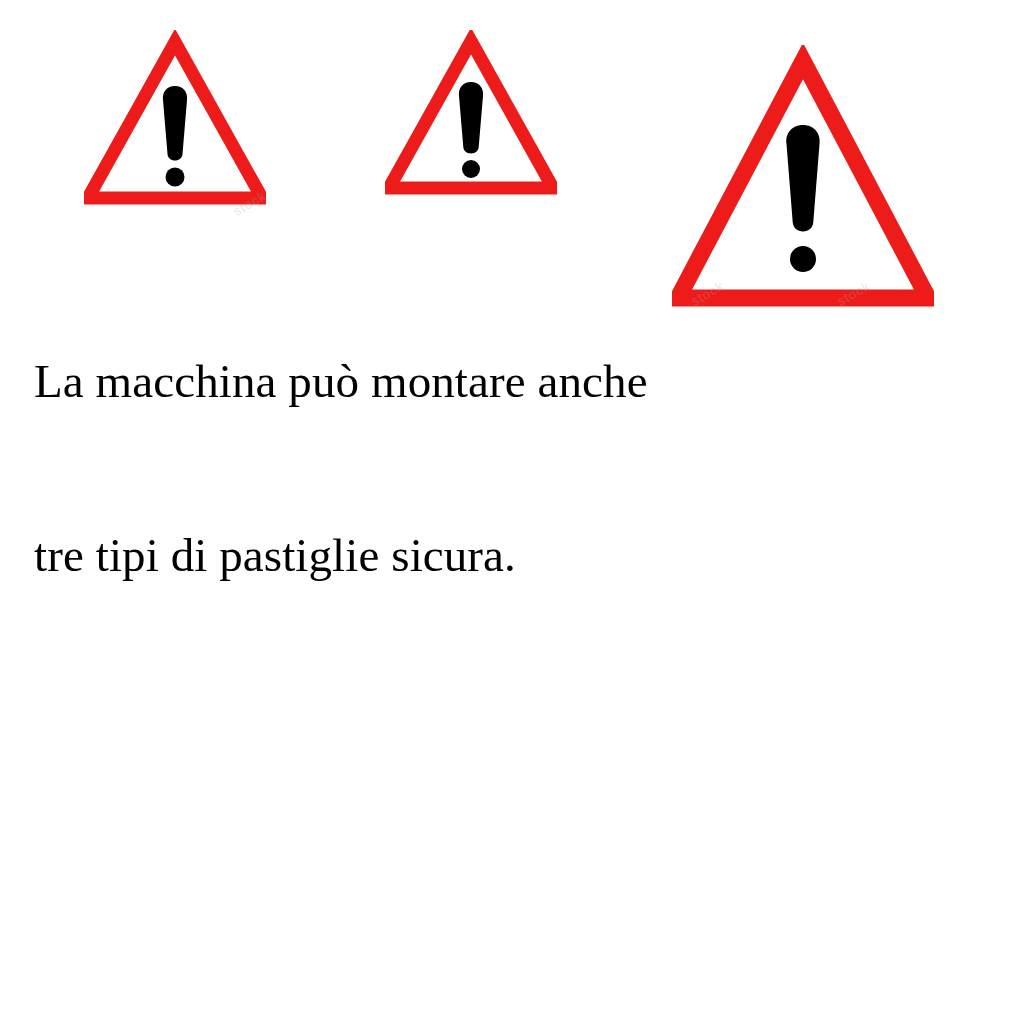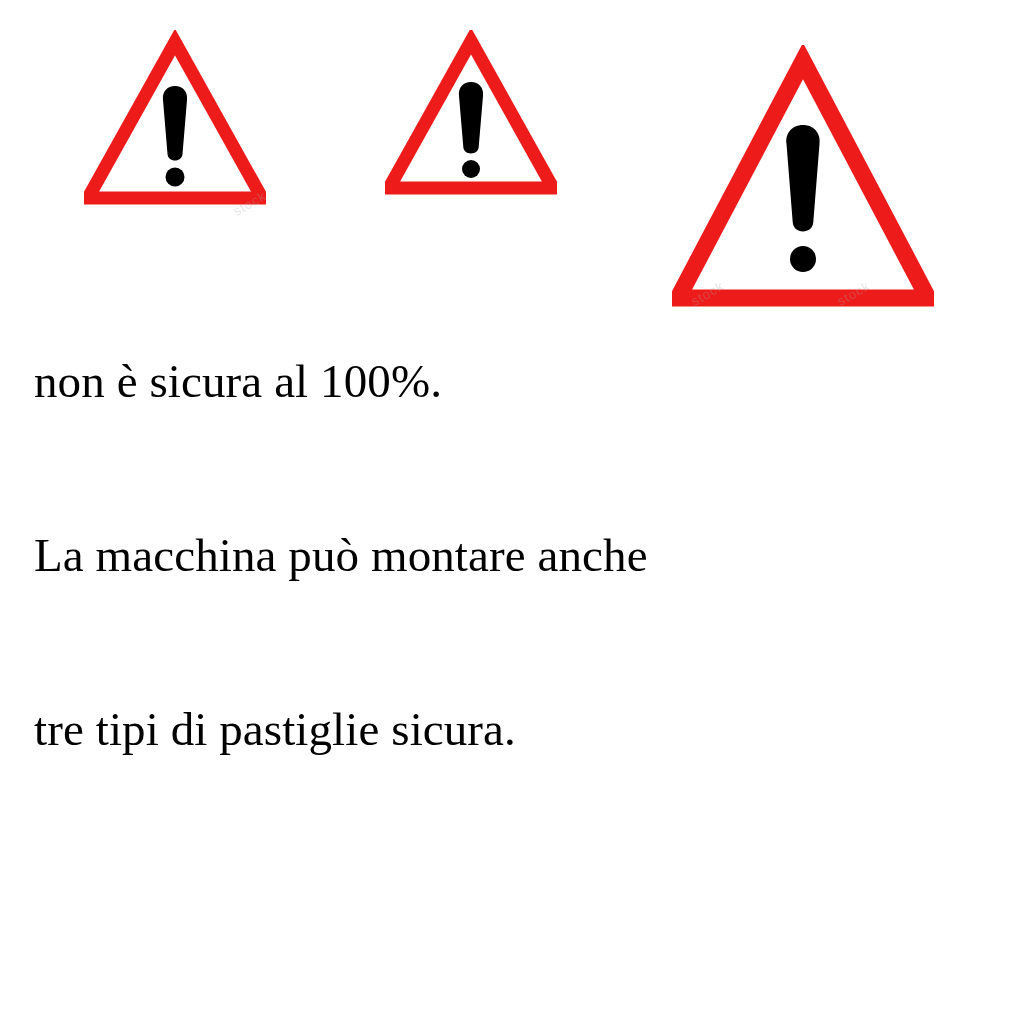--- a/index.html
+++ b/index.html
@@ -92,21 +92,20 @@
       <svg width="262" height="262" viewBox="0 0 262 262" aria-hidden="true">
         <polygon points="131,16 256,253 6,253" fill="#ffffff" stroke="#ee1b1b" stroke-width="17" stroke-linejoin="miter"></polygon>
         <path d="M131 80 C142 80 149 88.5 147.5 99 L141.3 177 C140.9 183 136.5 186.5 131 186.5 C125.5 186.5 121.1 183 120.7 177 L114.5 99 C113 88.5 120 80 131 80 Z" fill="#000000"></path>
         <circle cx="131" cy="214" r="13" fill="#000000"></circle>
       </svg>
     </div>
 
   </div>
 
   <div class="notice-text">
-    <span class="line">non è sicura al 100%.</span>
     <span class="line">La macchina può montare anche</span>
     <span class="line">tre tipi di pastiglie sicura.</span>
     
     
     
     
     
     
     
     

